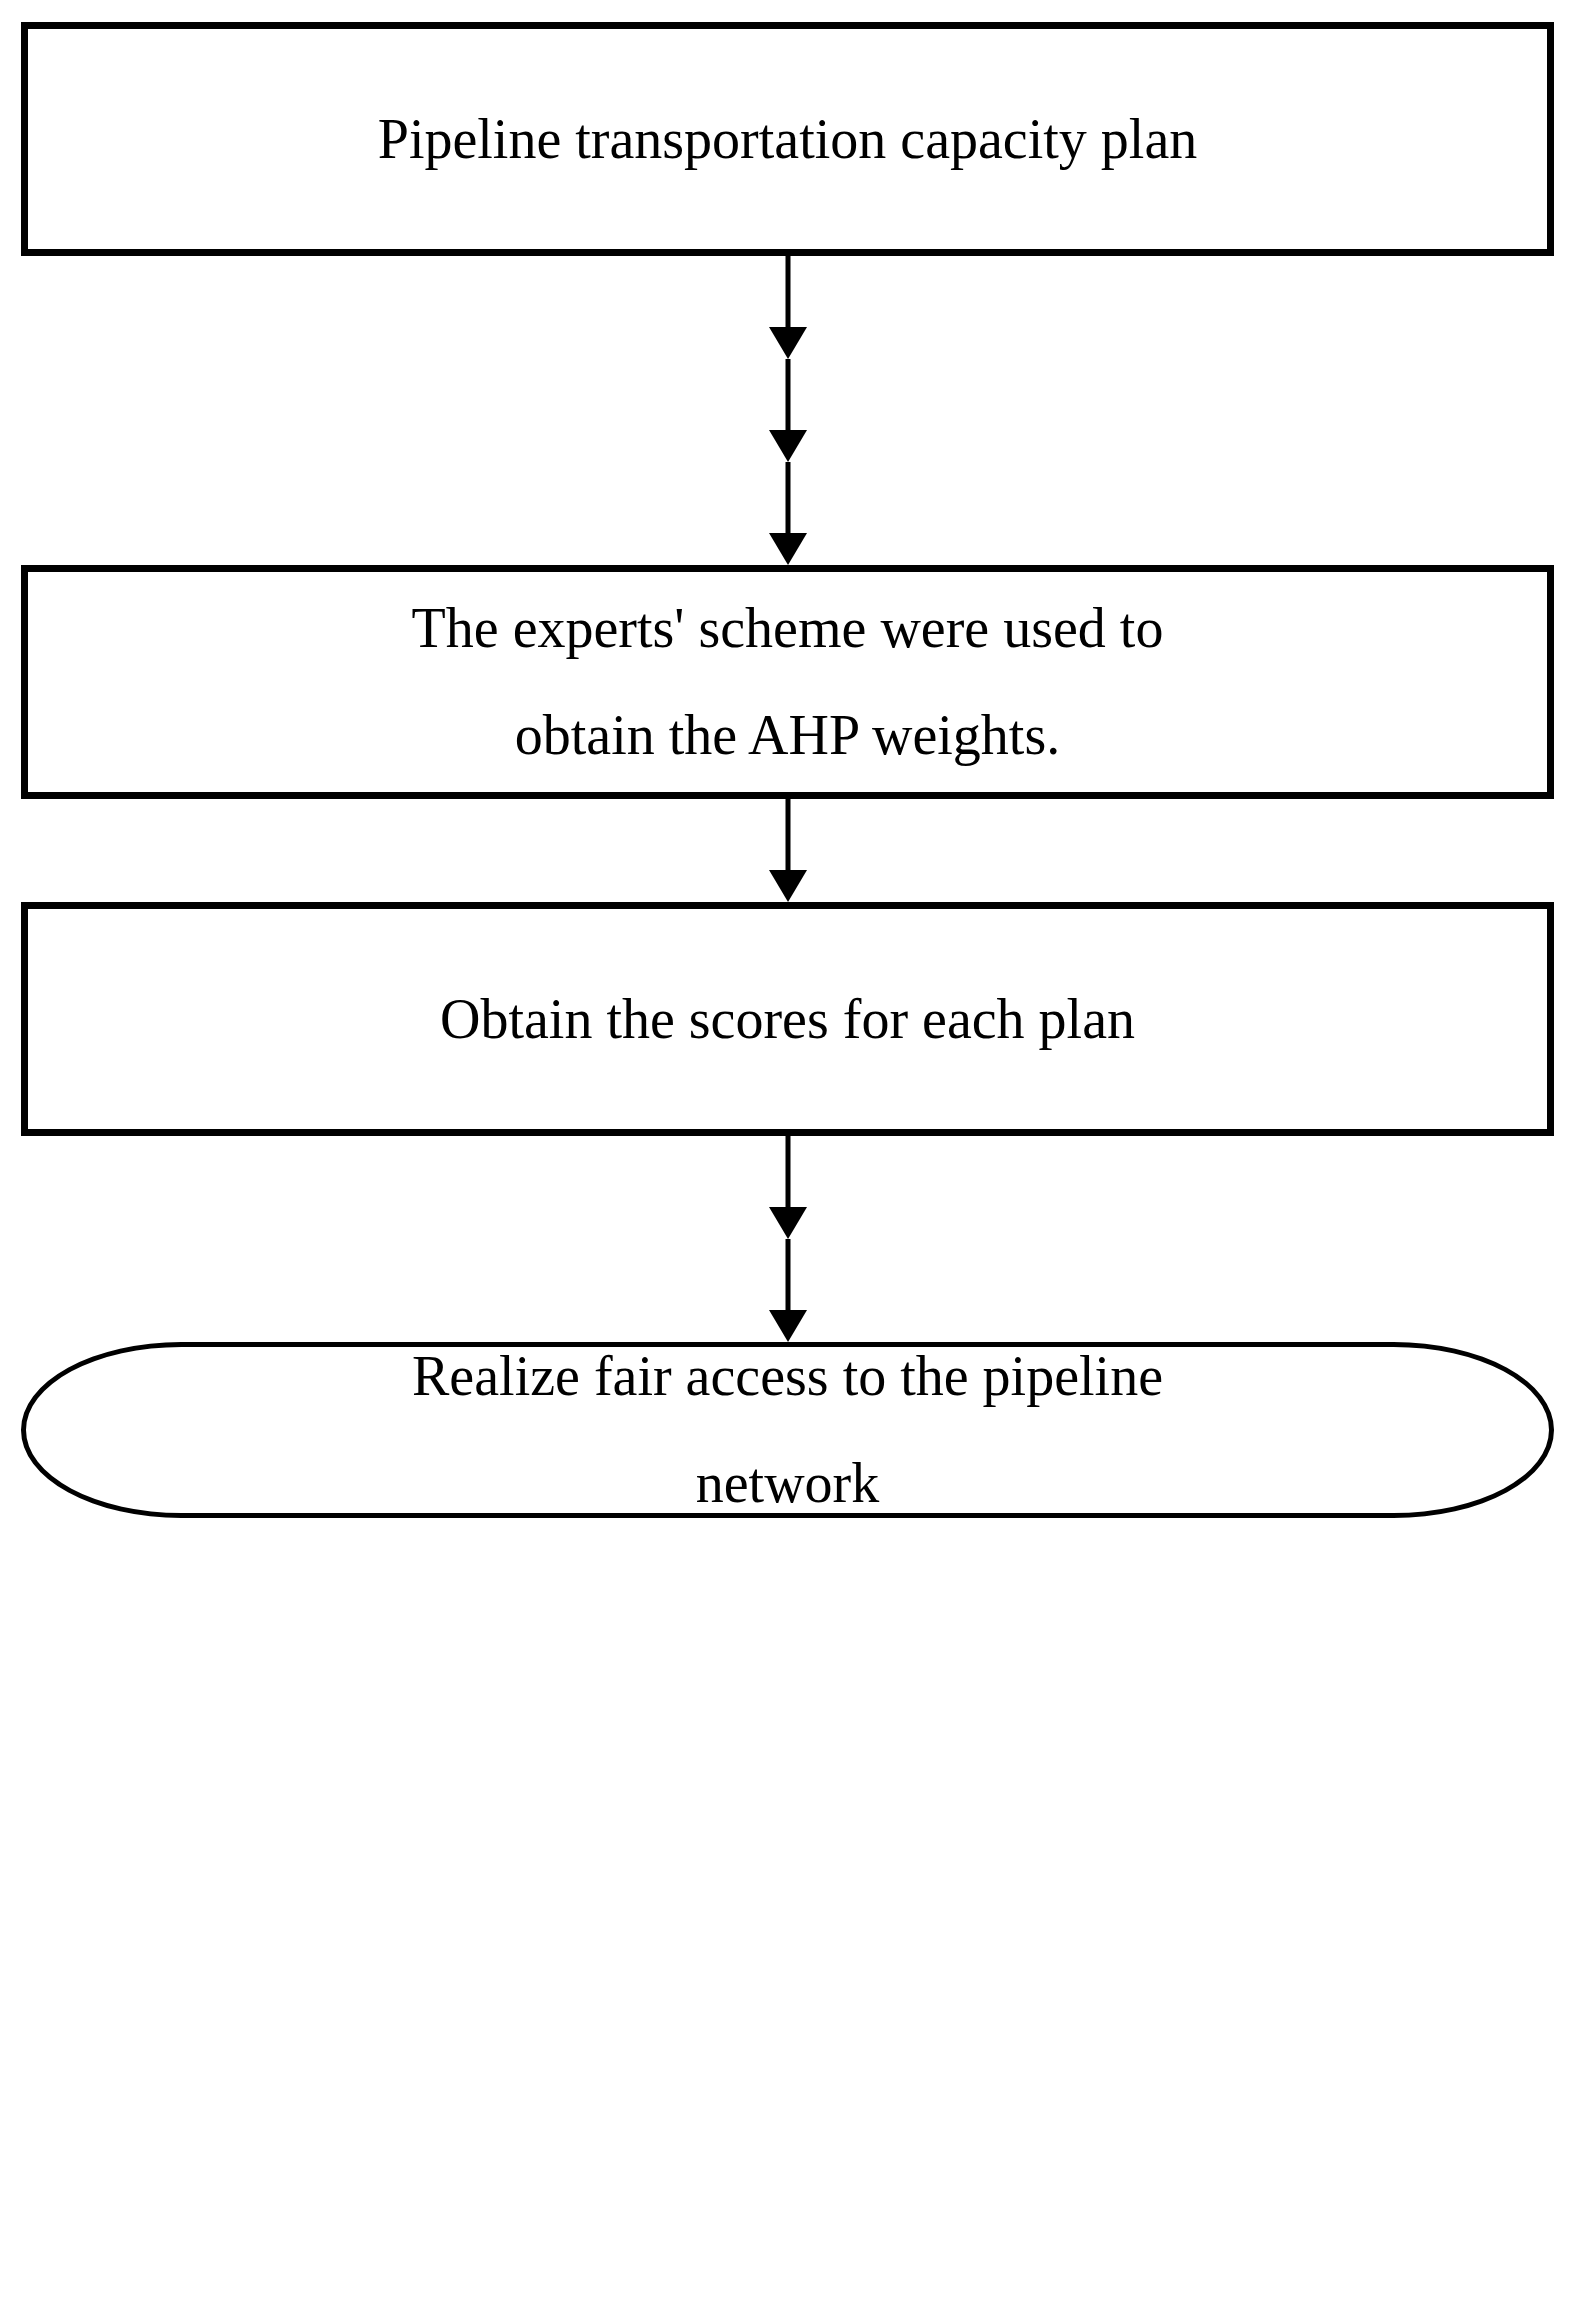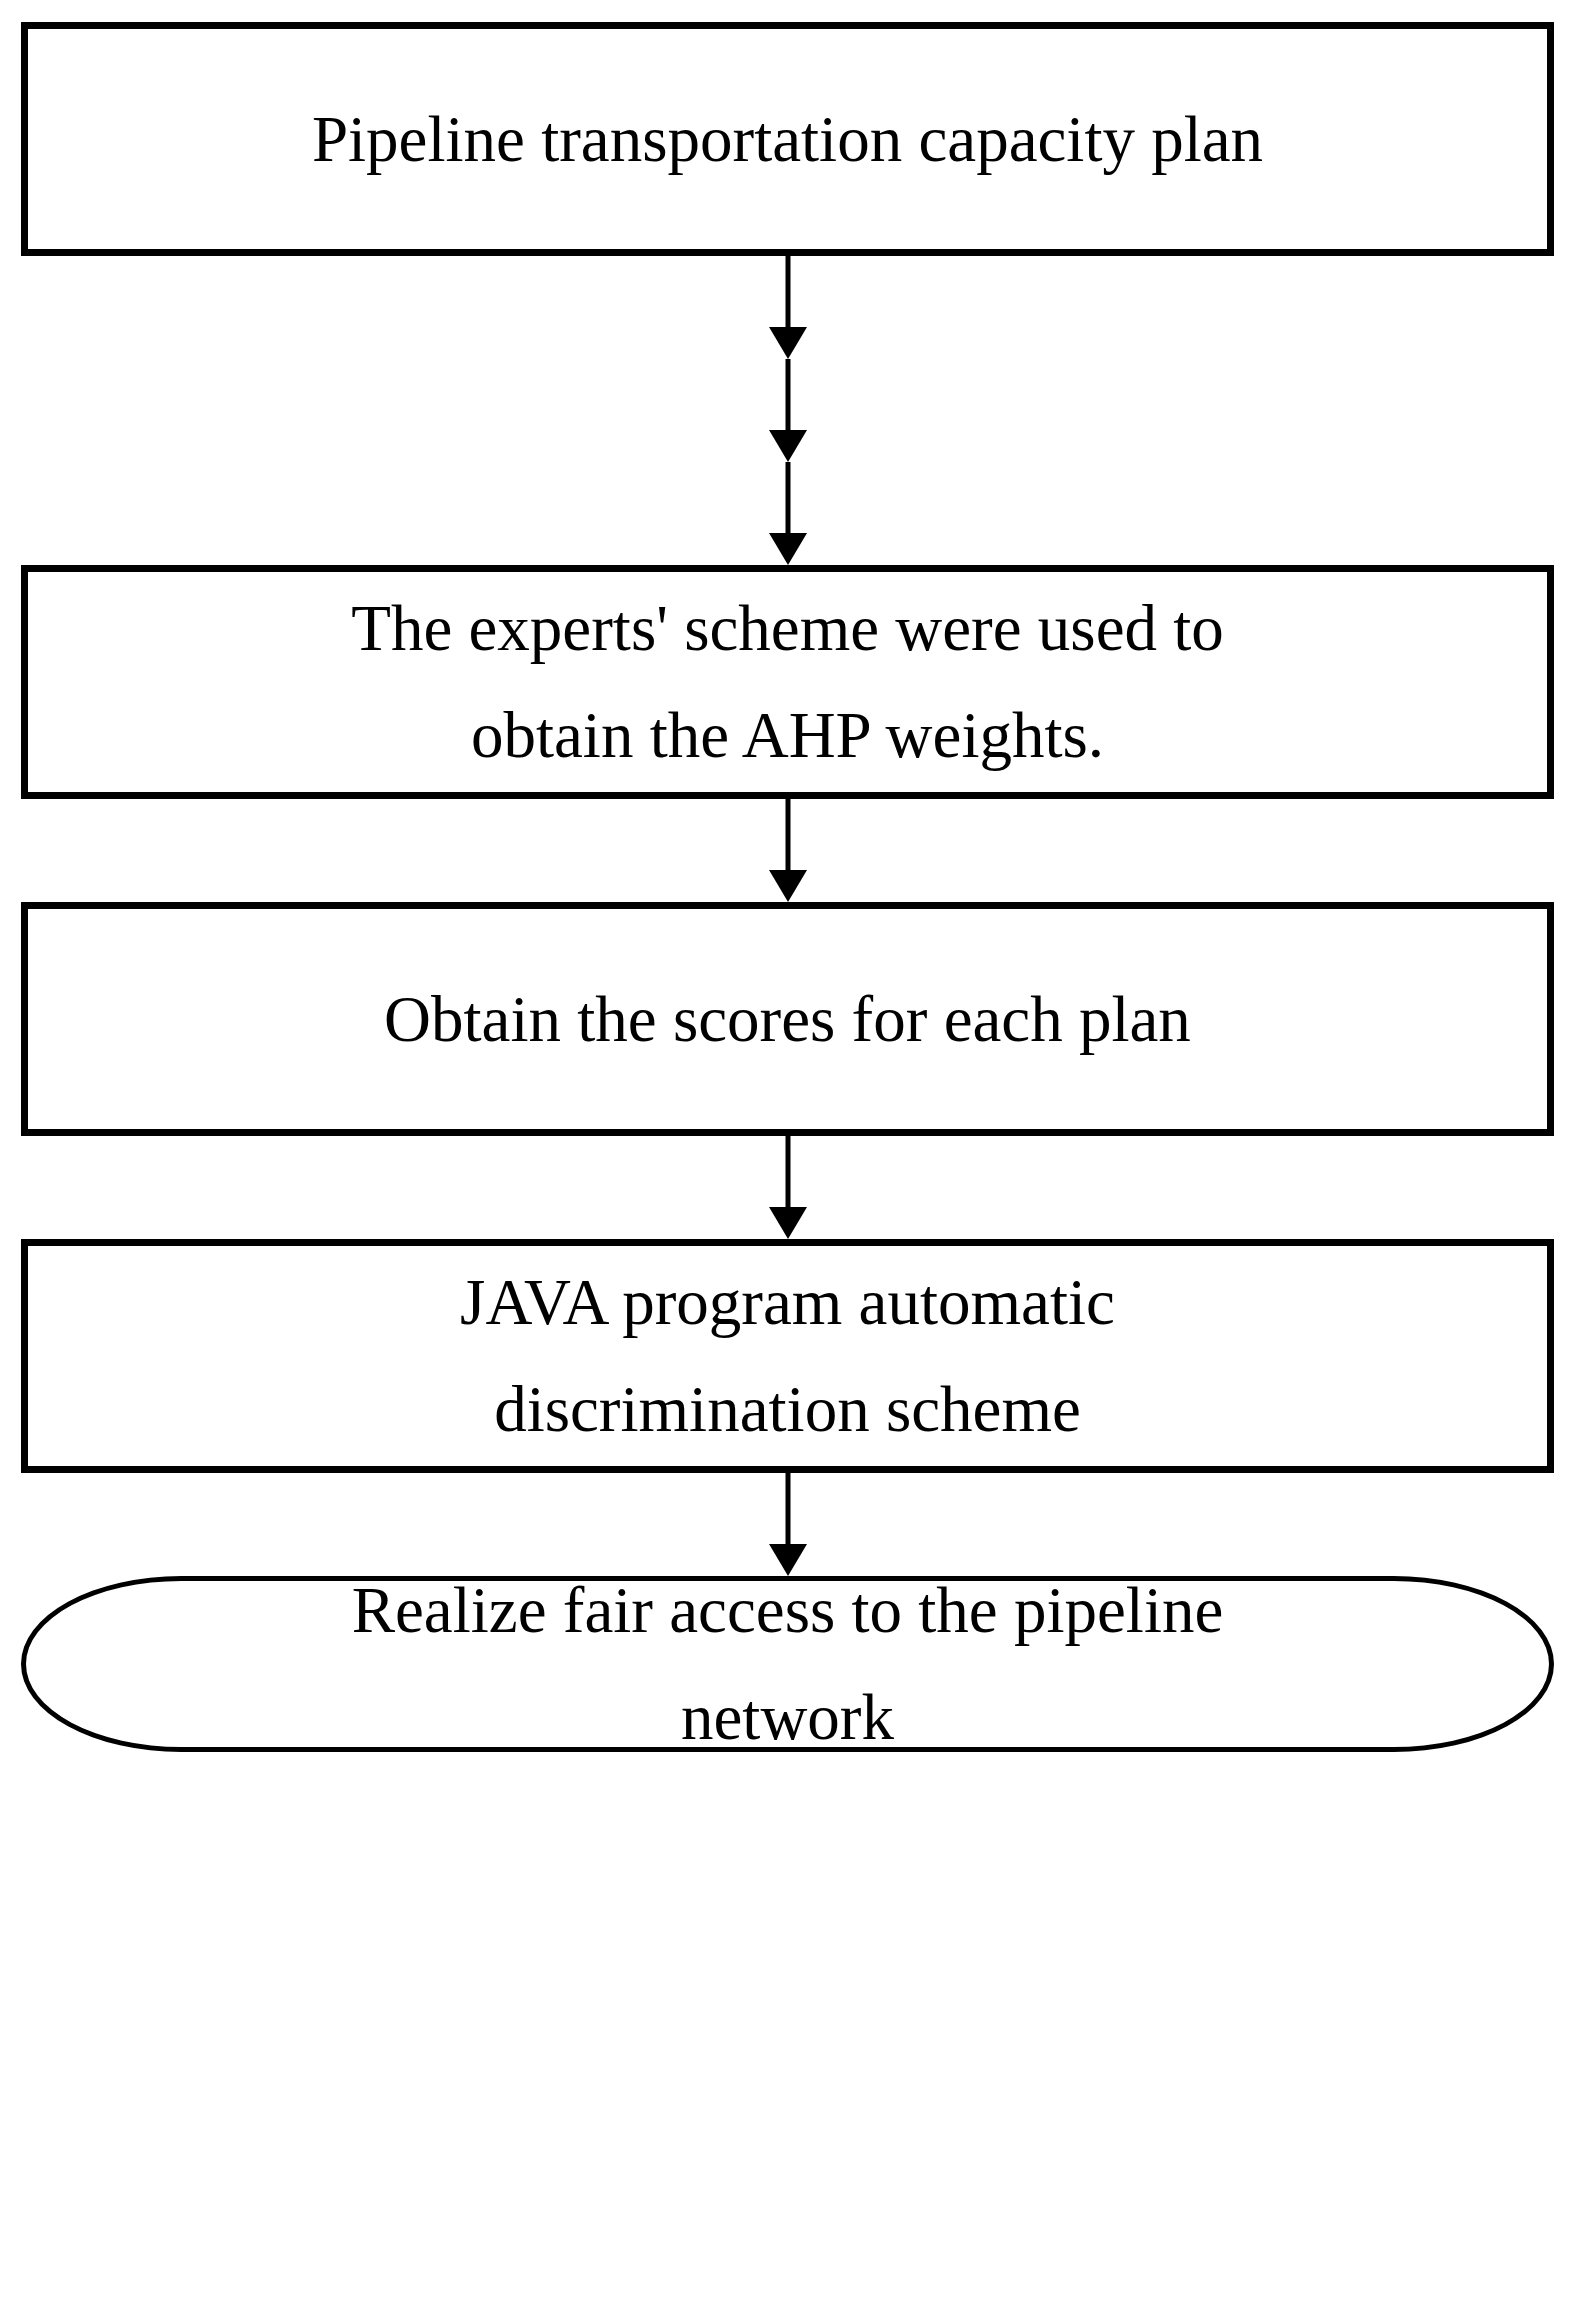--- a/index.html
+++ b/index.html
@@ -23,21 +23,21 @@
     box-sizing: border-box;
     width: 1533px;
     height: 234px;
     margin: 0 auto;
     border: 7px solid #000000;
     background: #ffffff;
     display: flex;
     align-items: center;
     justify-content: center;
     text-align: center;
-    font-size: 65px;
+    font-size: 56px;
     line-height: 107px;
     white-space: pre-line;
     letter-spacing: 0px;
   }
   .node.terminator {
     height: 176px;
     border-width: 5px;
     border-radius: 215px / 118px;
   }
   .connector {
@@ -104,24 +104,20 @@
 
   <div class="node">
     <span>Obtain the scores for each plan</span>
   </div>
 
   <div class="connector">
     <div class="stem"></div>
     <div class="head"></div>
   </div>
 
-  <div class="node">
-    <span>JAVA program automatic
-discrimination scheme</span>
-  </div>
 
   <div class="connector">
     <div class="stem"></div>
     <div class="head"></div>
   </div>
 
   <div class="node terminator">
     <span>Realize fair access to the pipeline
 network</span>
   </div>

